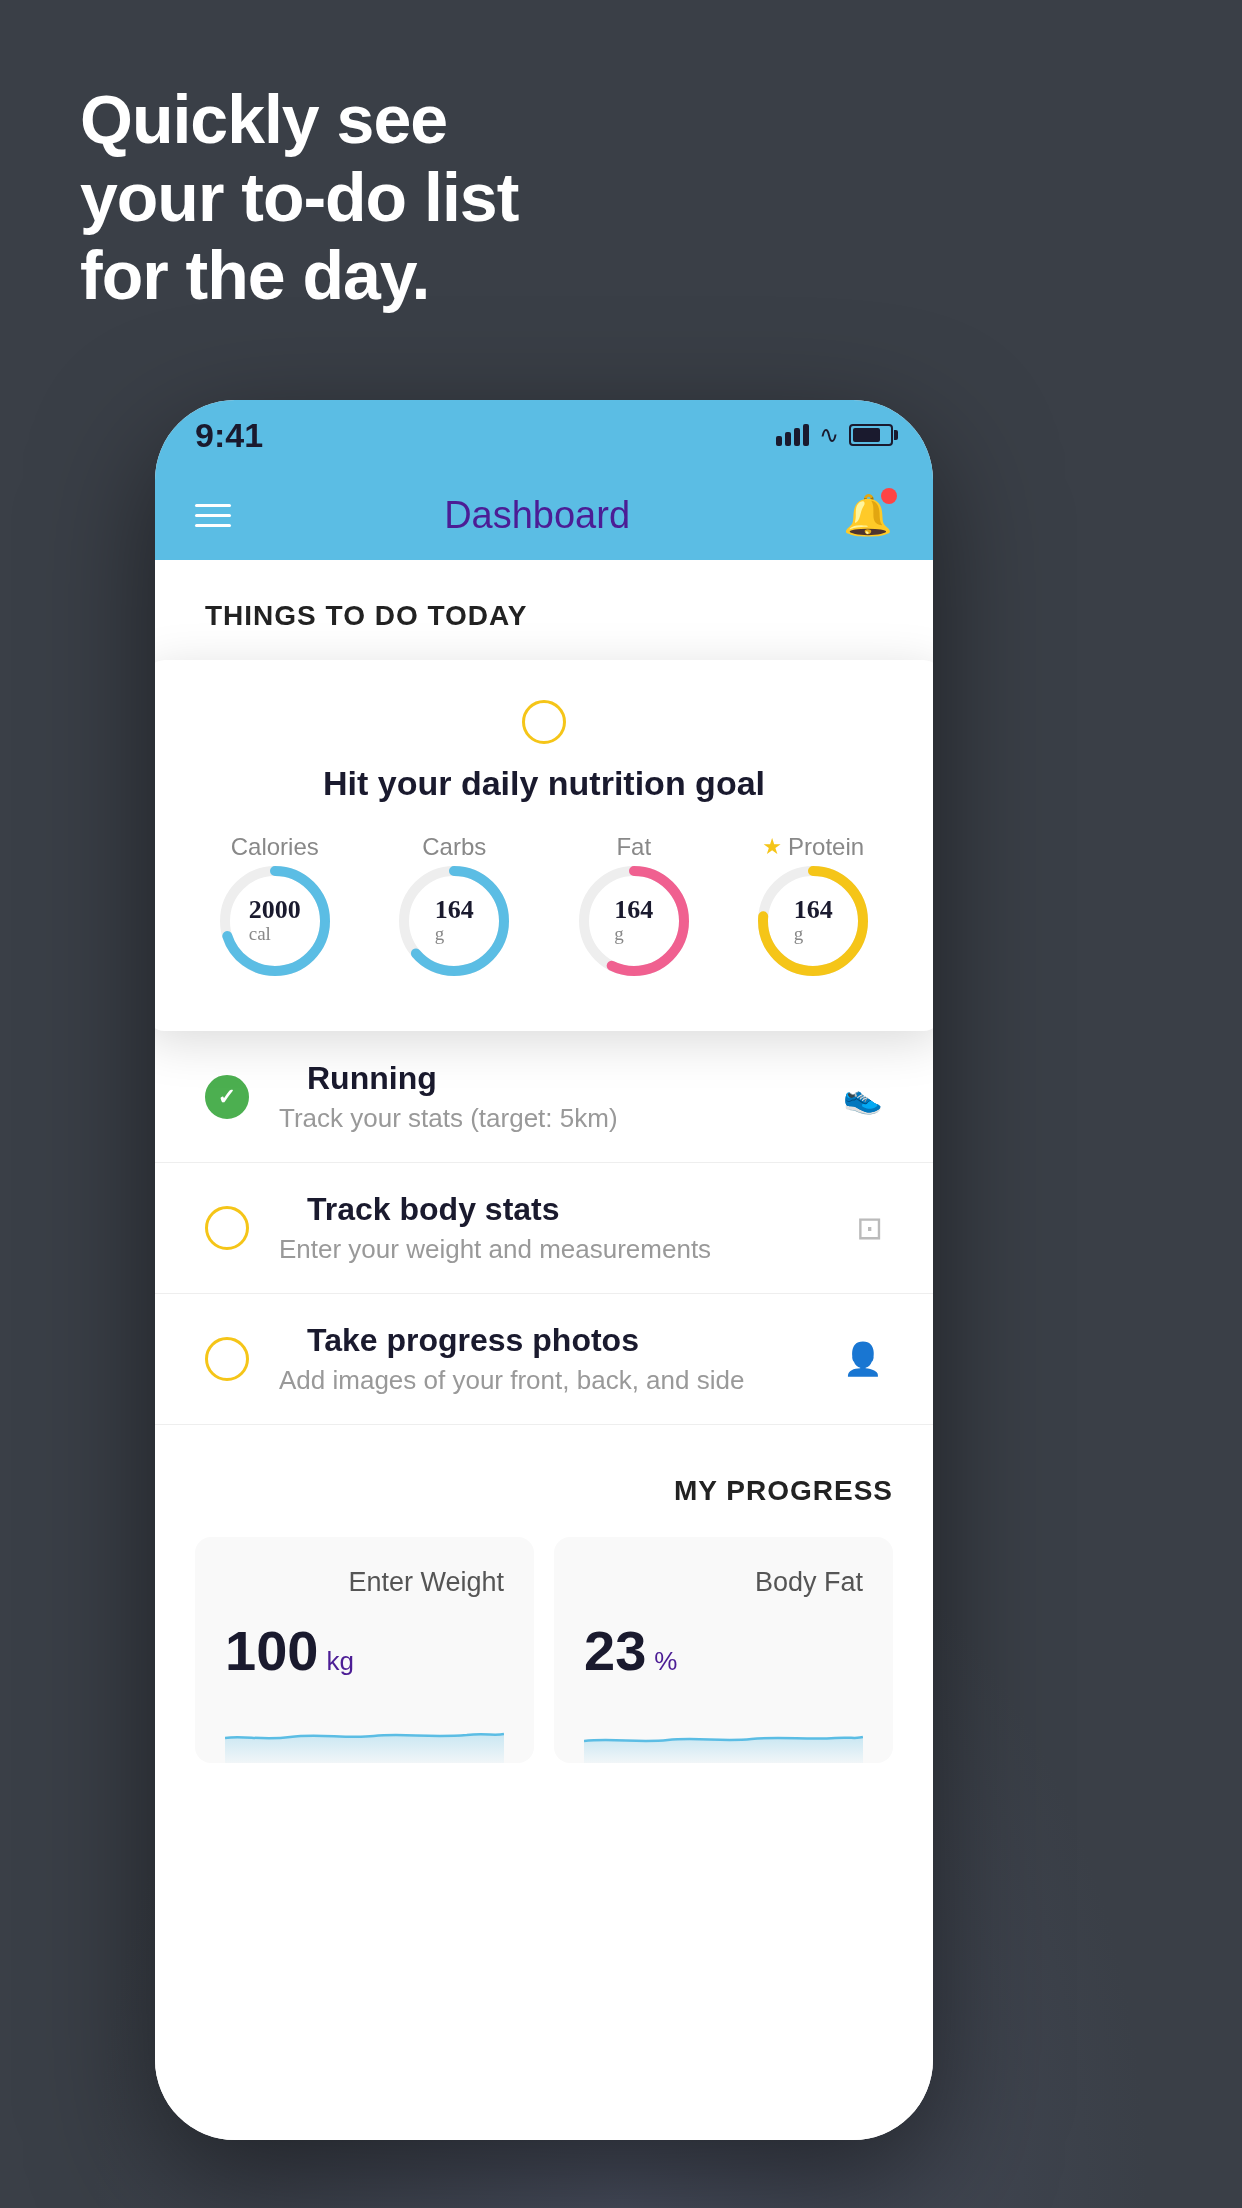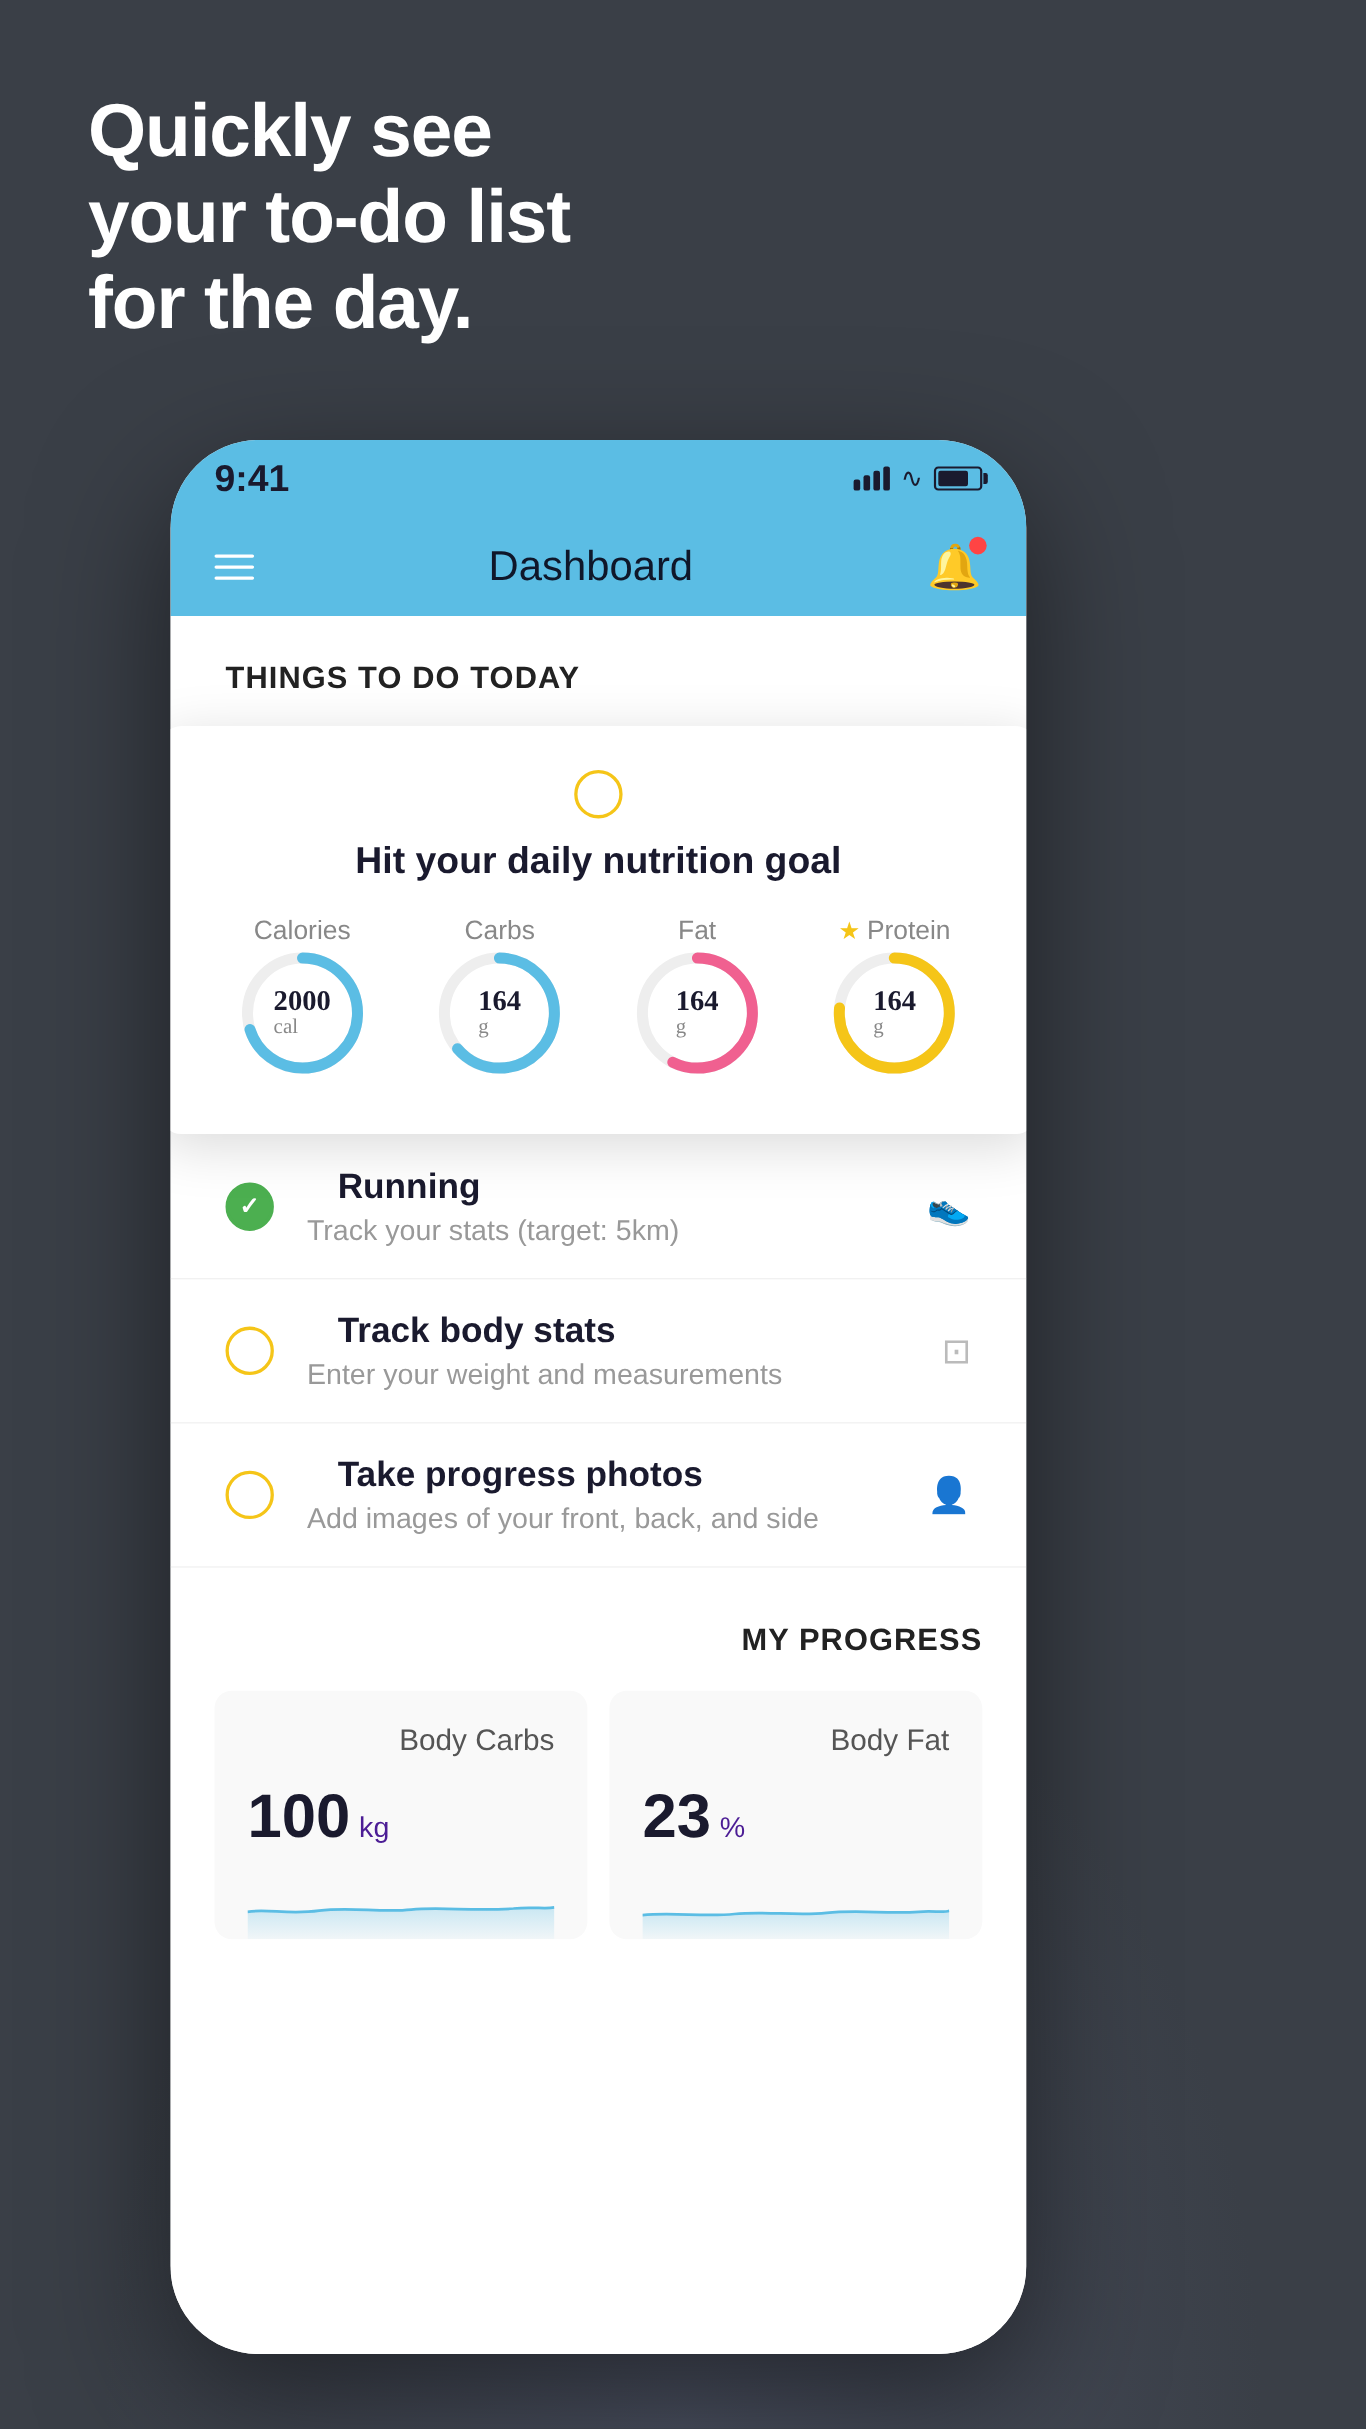--- a/index.html
+++ b/index.html
@@ -138,21 +138,21 @@
 
     .hamburger-icon span {
       display: block;
       width: 36px;
       height: 3px;
       background: white;
       border-radius: 2px;
     }
 
     .header-title {
-      color: #0f172a;
+      color: #4c1d95;
       font-size: 38px;
       font-weight: 500;
     }
 
     .bell-icon-container {
       position: relative;
     }
 
     .bell-icon {
       font-size: 40px;
@@ -545,21 +545,21 @@
         <span class="todo-item-icon">👤</span>
       </div>
 
     </div>
 
     <div class="progress-section">
       <div class="progress-title">MY PROGRESS</div>
       <div class="progress-cards">
 
         <div class="progress-card">
-          <div class="progress-card-title">Body Carbs</div>
+          <div class="progress-card-title">Enter Weight</div>
           <div class="progress-value-row">
             <span class="progress-value">100</span>
             <span class="progress-unit">kg</span>
           </div>
           <div class="sparkline-container">
             <svg class="sparkline-svg" viewBox="0 0 300 60" preserveAspectRatio="none">
               <defs>
                 <linearGradient id="bwGrad" x1="0" y1="0" x2="0" y2="1">
                   <stop offset="0%" stop-color="#5bbde4" stop-opacity="0.3"></stop>
                   <stop offset="100%" stop-color="#5bbde4" stop-opacity="0.05"></stop>

